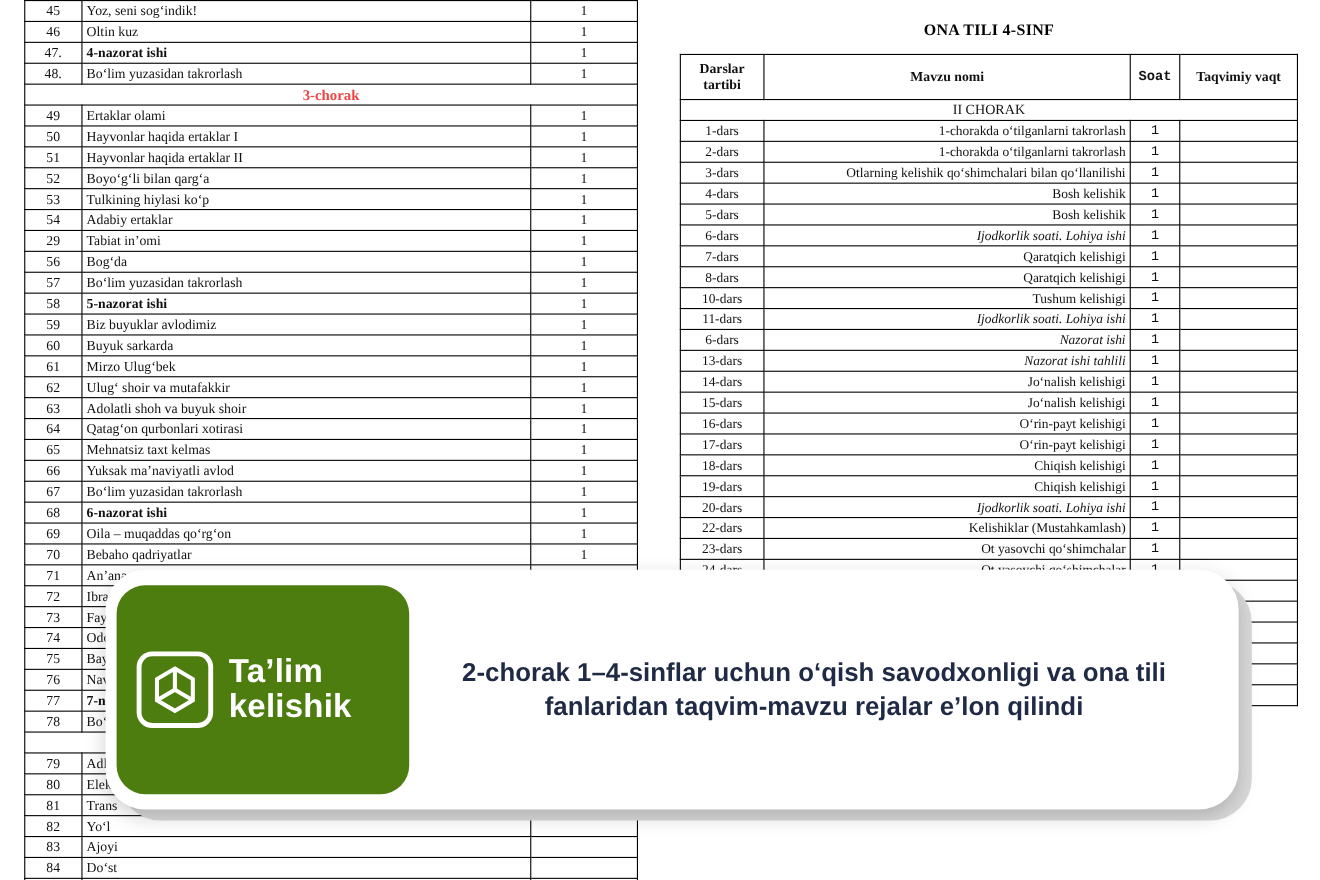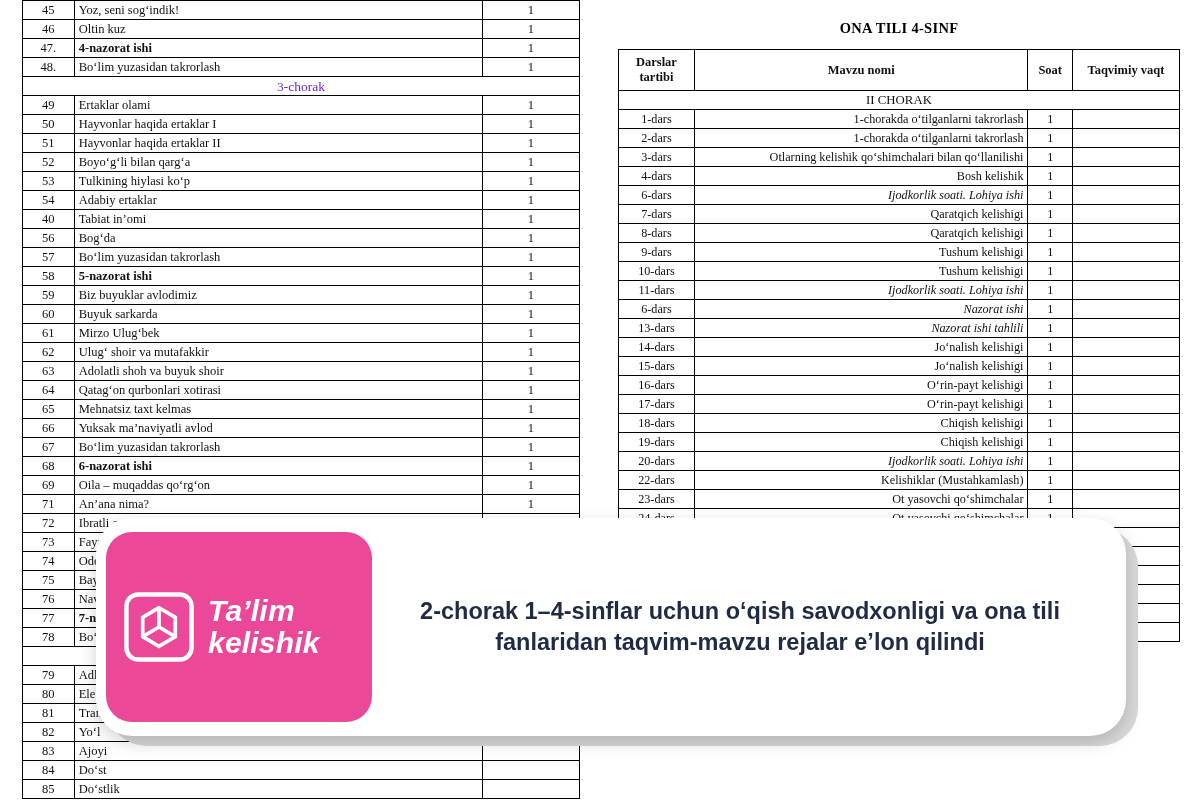--- a/index.html
+++ b/index.html
@@ -43,22 +43,22 @@
     width: 330px;
     text-align: left;
   }
   .c-hours {
     width: 72px;
     text-align: center;
   }
   .bold { font-weight: bold; }
   .section-head {
     text-align: center;
-    font-weight: normal;
-    color: #6d28d9;
+    font-weight: bold;
+    color: #ef4444;
     font-size: 13.5px;
   }
   .spacer-row td {
     border: none;
     height: 14px;
   }
 
   
   #right-panel {
     position: absolute;
@@ -90,21 +90,21 @@
   }
   table.doc2 th {
     text-align: center;
     font-weight: bold;
     font-size: 12.5px;
     height: 36px;
     padding: 2px 3px;
   }
   .r-ord { width: 68px; text-align: center; margin-left: 13px; }
   .r-topic { width: 334px; text-align: right; }
-  .r-soat { width: 36px; text-align: center; }
+  .r-soat { width: 36px; text-align: center; font-family: Liberation Mono, monospace; }
   .r-date { width: 100px; }
   .chorak-head {
     text-align: center;
     font-weight: bold;
     font-size: 12.8px;
   }
   .ital { font-style: italic; }
 
   
   #overlay-shadow {
@@ -126,29 +126,28 @@
     background: #ffffff;
     border-radius: 36px;
     display: flex;
     align-items: center;
     box-shadow: 0 6px 18px rgba(0,0,0,.18);
   }
   #brand-badge {
     width: 266px;
     height: 190px;
     margin-left: 10px;
-    background: #ec4899;
+    background: #4d7c0f;
     border-radius: 26px;
     display: flex;
     align-items: center;
     gap: 12px;
     padding-left: 16px;
     box-sizing: border-box;
     flex: none;
-    font-style: italic;
   }
   #brand-logo {
     width: 74px;
     height: 74px;
     flex: none;
   }
   #brand-text {
     color: #ffffff;
     font-family: "Liberation Sans", sans-serif;
     font-weight: bold;
@@ -220,21 +219,21 @@
           <td class="c-num">53</td>
           <td class="c-name">Tulkining hiylasi ko‘p</td>
           <td class="c-hours">1</td>
         </tr>
         <tr>
           <td class="c-num">54</td>
           <td class="c-name">Adabiy ertaklar</td>
           <td class="c-hours">1</td>
         </tr>
         <tr>
-          <td class="c-num">40</td>
+          <td class="c-num">29</td>
           <td class="c-name">Tabiat in’omi</td>
           <td class="c-hours">1</td>
         </tr>
         <tr>
           <td class="c-num">56</td>
           <td class="c-name">Bog‘da</td>
           <td class="c-hours">1</td>
         </tr>
         <tr>
           <td class="c-num">57</td>
@@ -292,20 +291,25 @@
           <td class="c-hours">1</td>
         </tr>
         <tr>
           <td class="c-num">68</td>
           <td class="c-name bold">6-nazorat ishi</td>
           <td class="c-hours">1</td>
         </tr>
         <tr>
           <td class="c-num">69</td>
           <td class="c-name">Oila – muqaddas qo‘rg‘on</td>
+          <td class="c-hours">1</td>
+        </tr>
+        <tr>
+          <td class="c-num">70</td>
+          <td class="c-name">Bebaho qadriyatlar</td>
           <td class="c-hours">1</td>
         </tr>
         <tr>
           <td class="c-num">71</td>
           <td class="c-name">An’ana nima?</td>
           <td class="c-hours">1</td>
         </tr>
         <tr>
           <td class="c-num">72</td>
           <td class="c-name">Ibratli amallar va go‘zal an’analar</td>
@@ -416,40 +420,40 @@
           <td class="r-soat">1</td>
           <td class="r-date"></td>
         </tr>
         <tr>
           <td class="r-ord">4-dars</td>
           <td class="r-topic">Bosh kelishik</td>
           <td class="r-soat">1</td>
           <td class="r-date"></td>
         </tr>
         <tr>
+          <td class="r-ord">5-dars</td>
+          <td class="r-topic">Bosh kelishik</td>
+          <td class="r-soat">1</td>
+          <td class="r-date"></td>
+        </tr>
+        <tr>
           <td class="r-ord">6-dars</td>
           <td class="r-topic ital">Ijodkorlik soati. Lohiya ishi</td>
           <td class="r-soat">1</td>
           <td class="r-date"></td>
         </tr>
         <tr>
           <td class="r-ord">7-dars</td>
           <td class="r-topic">Qaratqich kelishigi</td>
           <td class="r-soat">1</td>
           <td class="r-date"></td>
         </tr>
         <tr>
           <td class="r-ord">8-dars</td>
           <td class="r-topic">Qaratqich kelishigi</td>
-          <td class="r-soat">1</td>
-          <td class="r-date"></td>
-        </tr>
-        <tr>
-          <td class="r-ord">9-dars</td>
-          <td class="r-topic">Tushum kelishigi</td>
           <td class="r-soat">1</td>
           <td class="r-date"></td>
         </tr>
         <tr>
           <td class="r-ord">10-dars</td>
           <td class="r-topic">Tushum kelishigi</td>
           <td class="r-soat">1</td>
           <td class="r-date"></td>
         </tr>
         <tr>

